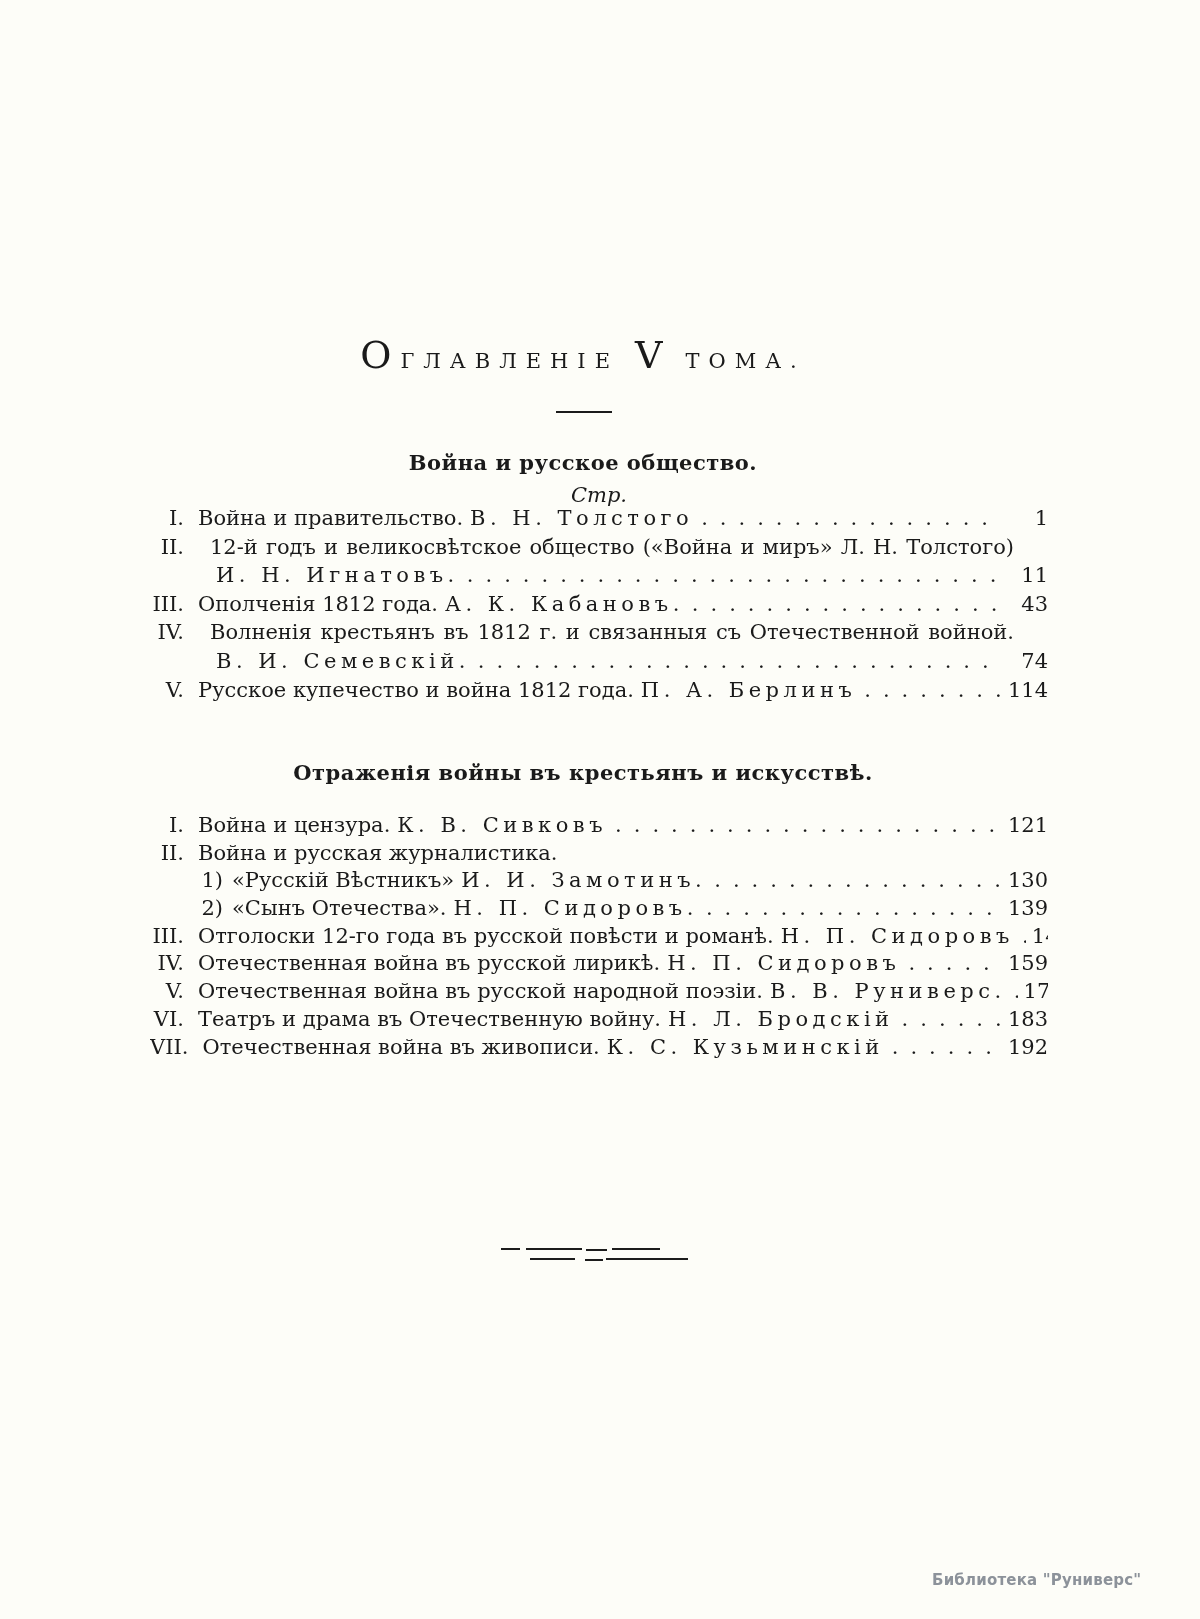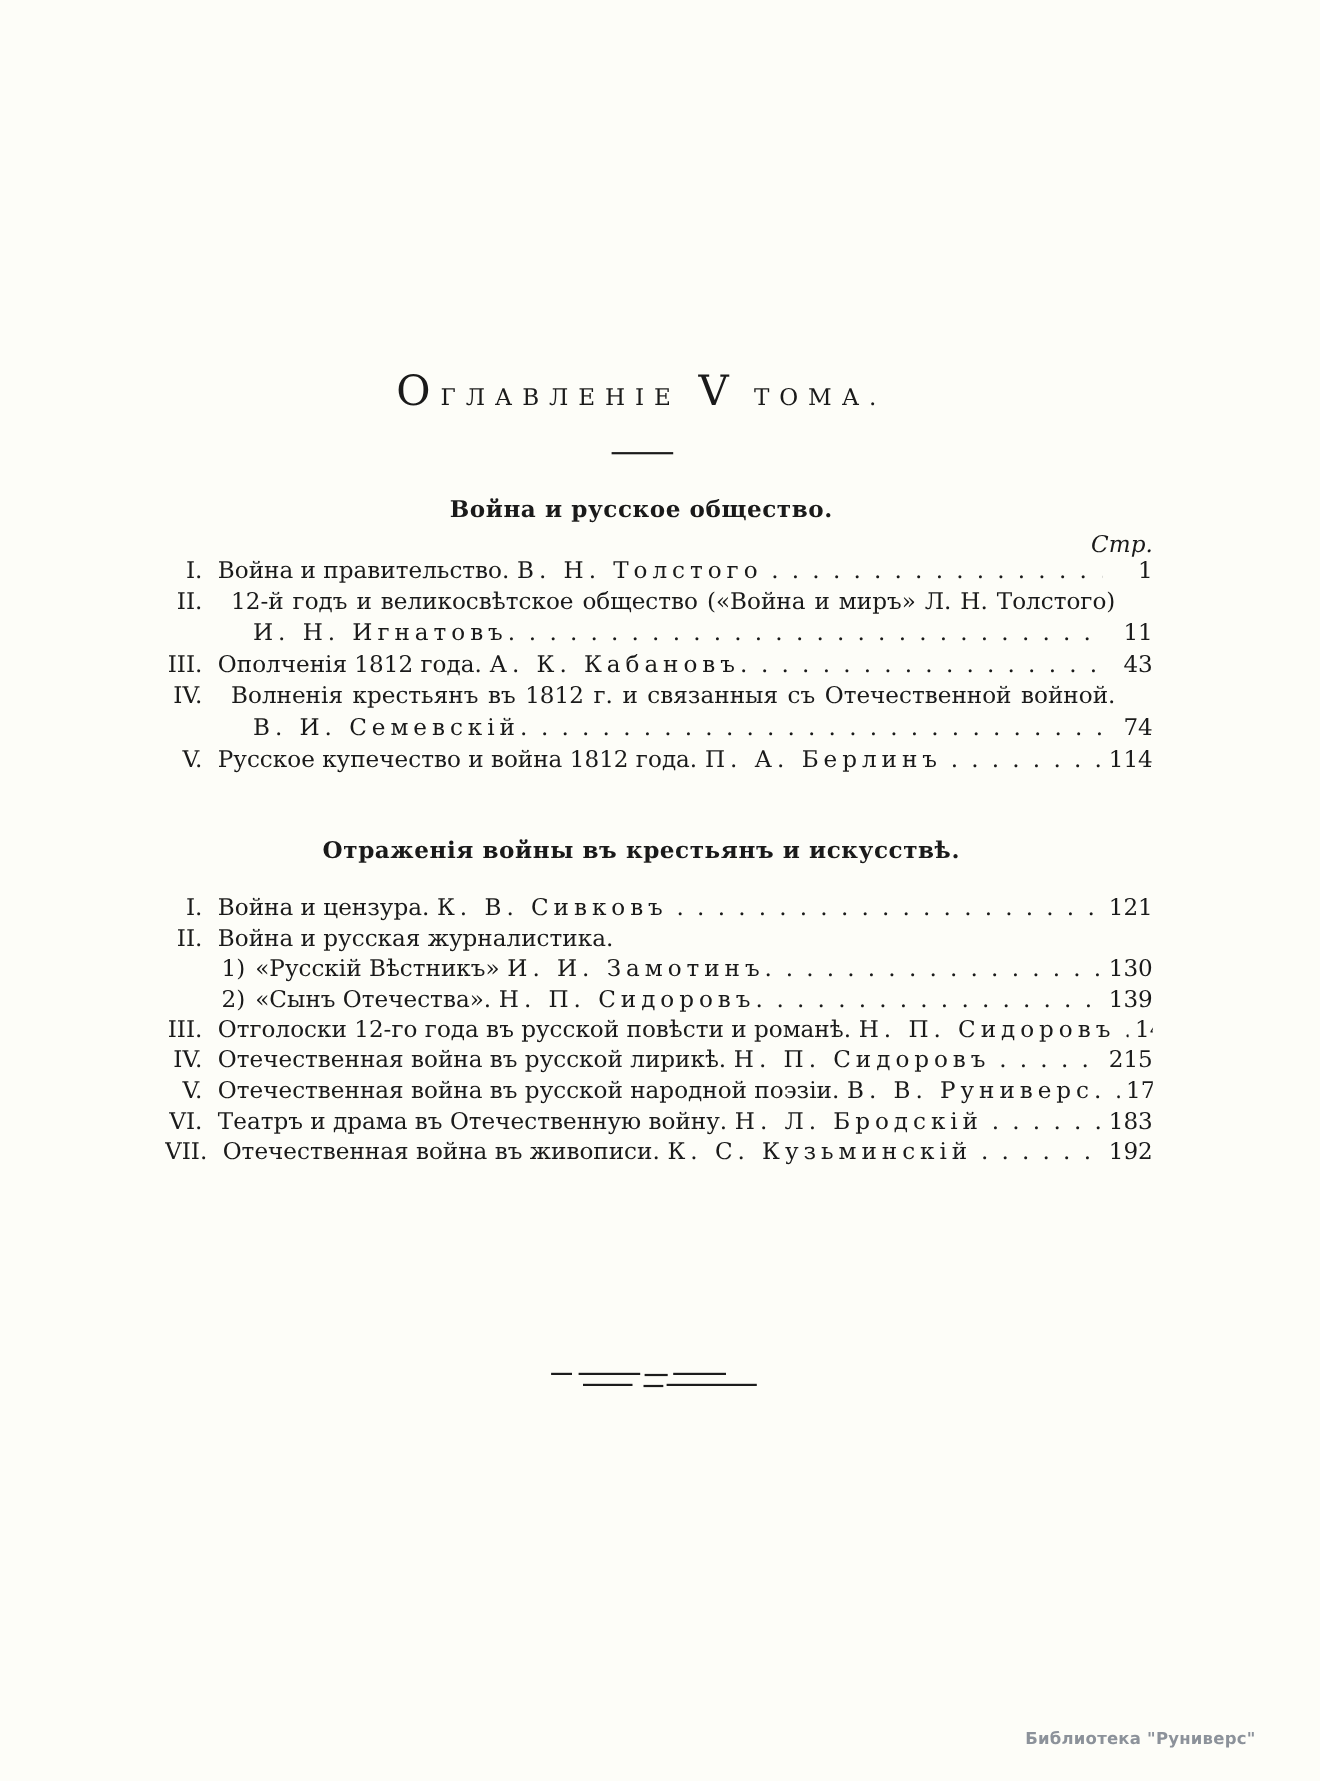--- a/index.html
+++ b/index.html
@@ -30,21 +30,21 @@
   .section-heading{
     position:absolute;left:150px;width:898px;
     text-align:center;font-weight:bold;font-size:21px;
     letter-spacing:0.5px;
     transform:translateX(-16px);
   }
   .h1{top:450px;}
   .h2{top:760px;}
   .str-label{
     position:absolute;top:483px;left:150px;width:898px;
-    text-align:right;font-style:italic;font-size:21px;
+    text-align:center;font-style:italic;font-size:21px;
   }
   
   .toc{position:absolute;left:150px;width:898px;}
   .toc1{top:506px;}
   .toc2{top:813px;}
   .row{
     display:flex;align-items:baseline;
     height:28.6px;font-size:21px;
     white-space:nowrap;overflow:hidden;
   }
@@ -53,21 +53,21 @@
   .sub .num{flex:0 0 73px;margin-right:9px;}
   .txt{flex:0 0 auto;}
   .author{flex:0 0 auto;letter-spacing:4.5px;margin-left:7px;}
   .justline .txt{
     flex:1 1 auto;white-space:normal;
     text-align:justify;text-align-last:justify;
     padding-right:34px;
     margin-left:12px;
   }
   .cont{padding-left:66px;}
-  .cont .author{margin-left:14px;}
+  .cont .author{margin-left:0;}
   .leader{
     flex:1 1 0;min-width:4px;overflow:hidden;
     letter-spacing:12px;padding-left:8px;
   }
   .leader::after{content:"......................................................";}
   .pg{flex:0 0 46px;text-align:right;}
   
   .orn{position:absolute;height:2px;background:#1c1c1c;}
   
   .watermark{
@@ -168,21 +168,21 @@
       <span class="txt">Отголоски 12-го года въ русской повѣсти и романѣ.</span>
       <span class="author">Н. П. Сидоровъ</span>
       <span class="leader"></span>
       <span class="pg">146</span>
     </div>
     <div class="row">
       <span class="num">IV.</span>
       <span class="txt">Отечественная война въ русской лирикѣ.</span>
       <span class="author">Н. П. Сидоровъ</span>
       <span class="leader"></span>
-      <span class="pg">215</span>
+      <span class="pg">159</span>
     </div>
     <div class="row">
       <span class="num">V.</span>
       <span class="txt">Отечественная война въ русской народной поэзіи.</span>
       <span class="author">В. В. Руниверс.</span>
       <span class="leader"></span>
       <span class="pg">172</span>
     </div>
     <div class="row">
       <span class="num">VI.</span>

